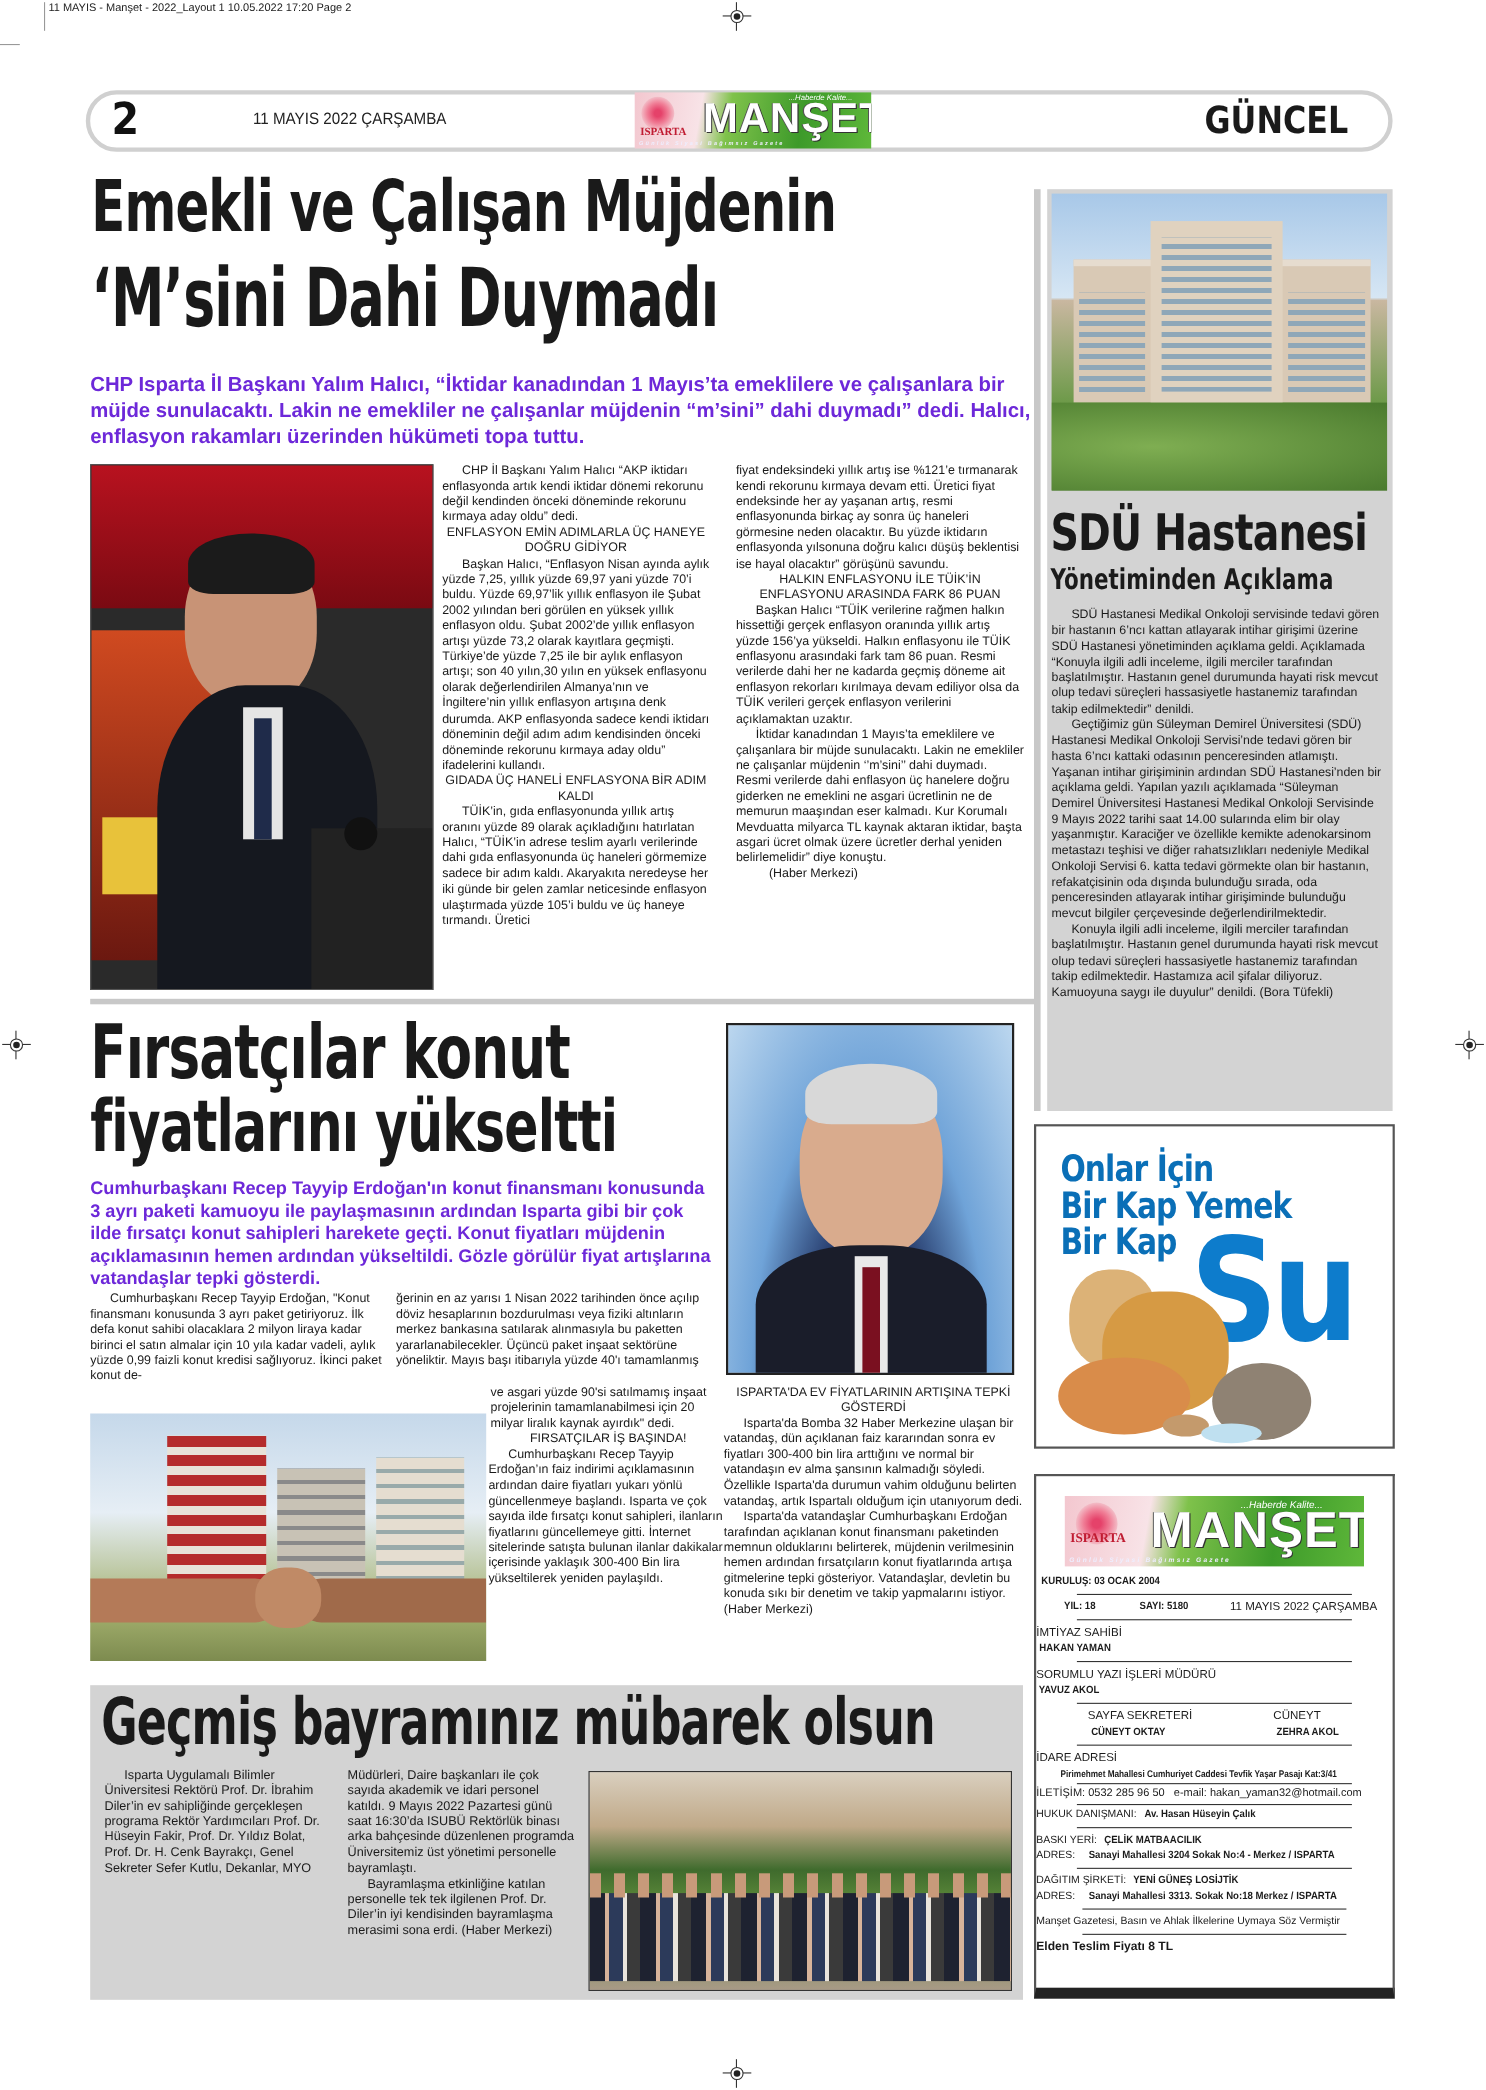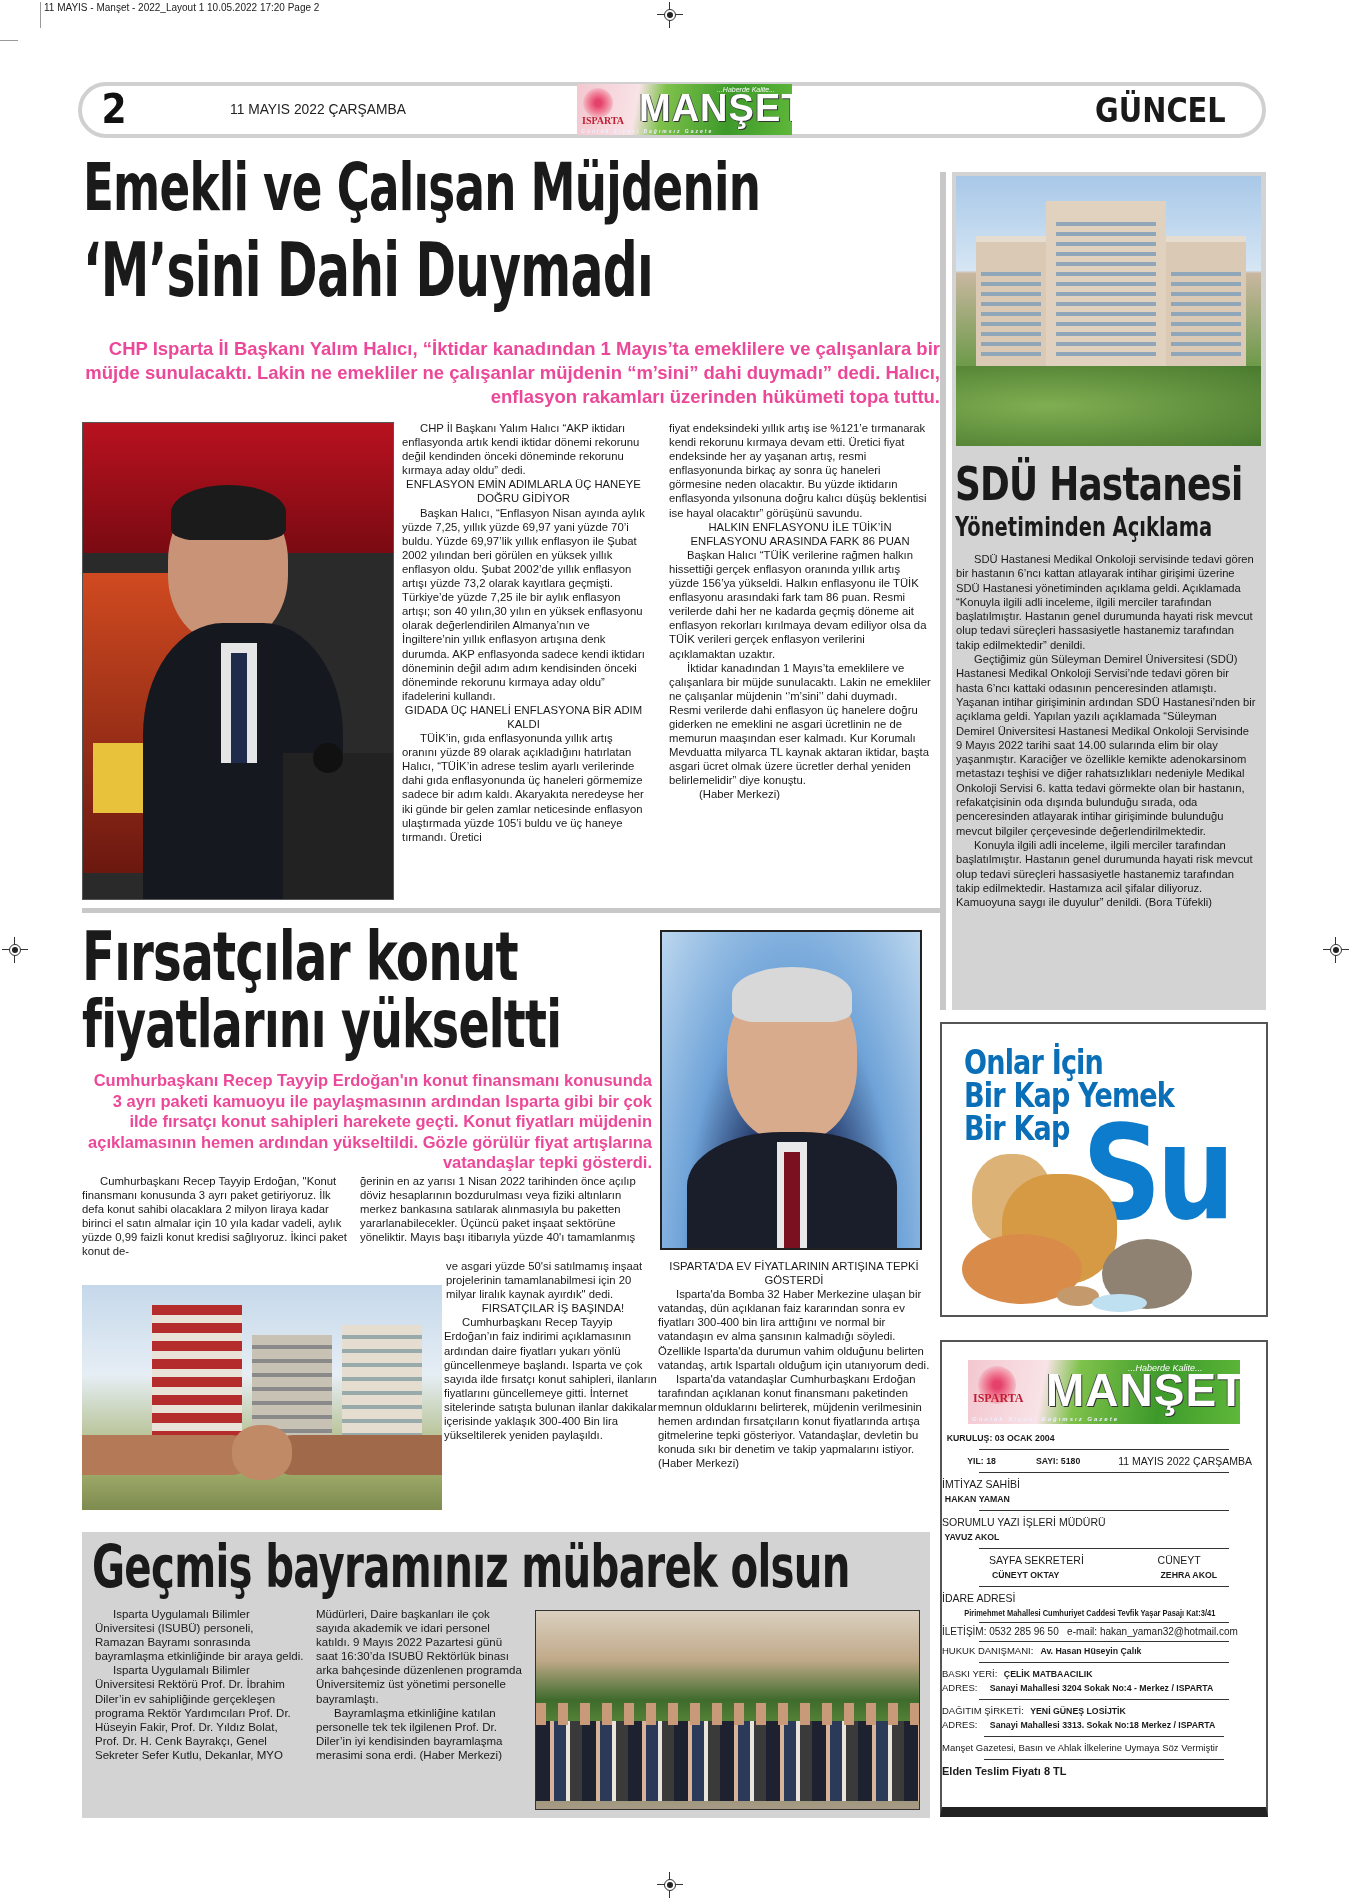--- a/index.html
+++ b/index.html
@@ -16,21 +16,21 @@
 .pagenum{left:100px;top:86px;font-family:"DejaVu Sans",sans-serif;font-weight:900;font-size:40px;color:#111;transform:scaleX(.9)}
 .hdate{left:230px;top:100px;font-size:15px;color:#222;transform:scaleX(.92);transform-origin:left}
 .logo{background:linear-gradient(100deg,#f3c7cf 0%,#f8e3e7 28%,#7fc24b 40%,#3d9a2a 70%,#5fb83a 100%);overflow:hidden}
 .logo .rose{position:absolute;left:6px;top:4px;width:30px;height:30px;border-radius:50%;background:radial-gradient(circle,#e5426a 15%,#f07f97 45%,#f3c7cf 75%)}
 .logo .isp{position:absolute;left:5px;bottom:9px;font-family:"Liberation Serif",serif;font-weight:bold;color:#c01c32;font-size:10px}
 .logo .mn{position:absolute;font-family:"Liberation Sans",sans-serif;font-weight:bold;color:#fff;text-shadow:1px 1px 0 #333,-1px 0 0 #555;letter-spacing:1px}
 .logo .slogan{position:absolute;font-style:italic;color:#fff;font-size:7px}
 .logo .tag{position:absolute;font-style:italic;color:#eef;font-size:5px;letter-spacing:2px;font-weight:bold}
 .section{left:1095px;top:90px;font-family:"DejaVu Sans",sans-serif;font-weight:bold;font-size:34px;color:#1a1a1a;transform:scaleX(.85);transform-origin:left}
 .headline{font-family:"DejaVu Sans",sans-serif;font-weight:900;color:#1a1a1a;transform-origin:left top;white-space:nowrap;letter-spacing:-1px}
-.lead{font-family:"Liberation Sans",sans-serif;font-weight:bold;text-align:right;color:#ec4899}
+.lead{font-family:"Liberation Sans",sans-serif;font-weight:bold;text-align:left;color:#6d28d9}
 .body{font-size:11.3px;line-height:14.1px;color:#1a1a1a;text-align:left}
 .body p{text-indent:18px}
 .body .sub{font-weight:normal;text-align:center;text-indent:0}
 .photo{overflow:hidden}
 .graybox{background:#d3d3d3}
 .divider{background:#c8c8c8}
 .ad{border:2px solid #555;background:#fff}
 .ad .big{position:absolute;font-family:"DejaVu Sans",sans-serif;font-weight:bold;color:#0a6fb7;line-height:1;letter-spacing:-1px}
 .impressum{border:2px solid #555;background:#fff;border-bottom:10px solid #222}
 .imp-line{height:1px;background:#333;margin:4px auto}
@@ -152,21 +152,21 @@
 </div>
 <div class="abs photo" style="left:82px;top:1285px;width:360px;height:225px;background:linear-gradient(180deg,#c5d8ea 0%,#e6eef5 40%,#a3b06e 80%,#7d8b4f 100%)">
   <div style="position:absolute;left:70px;top:20px;width:90px;height:160px;background:repeating-linear-gradient(180deg,#b52c2c 0 10px,#e8e2d8 10px 18px)"></div>
   <div style="position:absolute;left:170px;top:50px;width:80px;height:120px;background:repeating-linear-gradient(180deg,#c8c2b5 0 10px,#8a8a8a 10px 14px)"></div>
   <div style="position:absolute;left:260px;top:40px;width:80px;height:130px;background:repeating-linear-gradient(180deg,#e5ddd0 0 10px,#9aa 10px 14px)"></div>
   <div style="position:absolute;left:0;top:150px;width:170px;height:40px;border-radius:0 30px 30px 0;background:#b47a58"></div>
   <div style="position:absolute;left:190px;top:150px;width:170px;height:40px;border-radius:30px 0 0 30px;background:#a06a4a"></div>
   <div style="position:absolute;left:150px;top:140px;width:60px;height:55px;border-radius:45%;background:#c08a66"></div>
 </div>
 <div class="abs body" style="left:444px;top:1259px;width:218px">
-  <p style="text-indent:0;padding-left:2px">ve asgari yüzde 50'si satılmamış inşaat projelerinin tamamlanabilmesi için 20 milyar liralık kaynak ayırdık" dedi.</p>
+  <p style="text-indent:0;padding-left:2px">ve asgari yüzde 90'si satılmamış inşaat projelerinin tamamlanabilmesi için 20 milyar liralık kaynak ayırdık" dedi.</p>
   <p class="sub">FIRSATÇILAR İŞ BAŞINDA!</p>
   <p>Cumhurbaşkanı Recep Tayyip Erdoğan’ın faiz indirimi açıklamasının ardından daire fiyatları yukarı yönlü güncellenmeye başlandı. Isparta ve çok sayıda ilde fırsatçı konut sahipleri, ilanların fiyatlarını güncellemeye gitti. İnternet sitelerinde satışta bulunan ilanlar dakikalar içerisinde yaklaşık 300-400 Bin lira yükseltilerek yeniden paylaşıldı.</p>
 </div>
 <div class="abs body" style="left:658px;top:1259px;width:272px">
   <p class="sub">ISPARTA'DA EV FİYATLARININ ARTIŞINA TEPKİ GÖSTERDİ</p>
   <p>Isparta'da Bomba 32 Haber Merkezine ulaşan bir vatandaş, dün açıklanan faiz kararından sonra ev fiyatları 300-400 bin lira arttığını ve normal bir vatandaşın ev alma şansının kalmadığı söyledi. Özellikle Isparta'da durumun vahim olduğunu belirten vatandaş, artık Ispartalı olduğum için utanıyorum dedi.</p>
   <p>Isparta'da vatandaşlar Cumhurbaşkanı Erdoğan tarafından açıklanan konut finansmanı paketinden memnun olduklarını belirterek, müjdenin verilmesinin hemen ardından fırsatçıların konut fiyatlarında artışa gitmelerine tepki gösteriyor. Vatandaşlar, devletin bu konuda sıkı bir denetim ve takip yapmalarını istiyor. (Haber Merkezi)</p>
 </div>
 
 <div class="abs ad" style="left:940px;top:1022px;width:328px;height:295px">
@@ -178,21 +178,20 @@
   <div style="position:absolute;left:60px;top:150px;width:115px;height:110px;border-radius:45%;background:#d69a44"></div>
   <div style="position:absolute;left:20px;top:210px;width:120px;height:70px;border-radius:50%;background:#d98c4a"></div>
   <div style="position:absolute;left:160px;top:215px;width:90px;height:70px;border-radius:50%;background:#8f8273"></div>
   <div style="position:absolute;left:115px;top:262px;width:42px;height:20px;border-radius:50%;background:#c49a6c"></div>
   <div style="position:absolute;left:150px;top:270px;width:55px;height:18px;border-radius:50%;background:#bfe0f0"></div>
 </div>
 
 <div class="abs graybox" style="left:82px;top:1532px;width:848px;height:286px"></div>
 <div class="abs headline" style="left:92px;top:1533px;font-size:56px;line-height:64px;transform:scaleX(0.72) scaleY(1.05)">Geçmiş bayramınız mübarek olsun</div>
 <div class="abs body" style="left:95px;top:1607px;width:210px;font-size:11.5px;line-height:14.1px">
-  <p>Isparta Uygulamalı Bilimler Üniversitesi (ISUBÜ) personeli, Ramazan Bayramı sonrasında bayramlaşma etkinliğinde bir araya geldi.</p>
   <p>Isparta Uygulamalı Bilimler Üniversitesi Rektörü Prof. Dr. İbrahim Diler’in ev sahipliğinde gerçekleşen programa Rektör Yardımcıları Prof. Dr. Hüseyin Fakir, Prof. Dr. Yıldız Bolat, Prof. Dr. H. Cenk Bayrakçı, Genel Sekreter Sefer Kutlu, Dekanlar, MYO</p>
 </div>
 <div class="abs body" style="left:316px;top:1607px;width:210px;font-size:11.5px;line-height:14.1px">
   <p style="text-indent:0">Müdürleri, Daire başkanları ile çok sayıda akademik ve idari personel katıldı. 9 Mayıs 2022 Pazartesi günü saat 16:30’da ISUBÜ Rektörlük binası arka bahçesinde düzenlenen programda Üniversitemiz üst yönetimi personelle bayramlaştı.</p>
   <p>Bayramlaşma etkinliğine katılan personelle tek tek ilgilenen Prof. Dr. Diler’in iyi kendisinden bayramlaşma merasimi sona erdi. (Haber Merkezi)</p>
 </div>
 <div class="abs photo" style="left:535px;top:1610px;width:385px;height:200px;border:1px solid #333;background:linear-gradient(180deg,#d9cfbf 0%,#c0a988 25%,#3f6b2d 45%,#5d8a3a 60%,#a89a86 100%)">
   <div style="position:absolute;left:0;top:110px;width:385px;height:80px;background:repeating-linear-gradient(90deg,#1e2230 0 14px,#d7b39a 14px 18px,#2c3a5a 18px 30px,#e9e4dc 30px 34px,#3a3a3a 34px 46px)"></div>
   <div style="position:absolute;left:0;top:92px;width:385px;height:22px;background:repeating-linear-gradient(90deg,#c89a7a 0 10px,transparent 10px 22px)"></div>
 </div>

